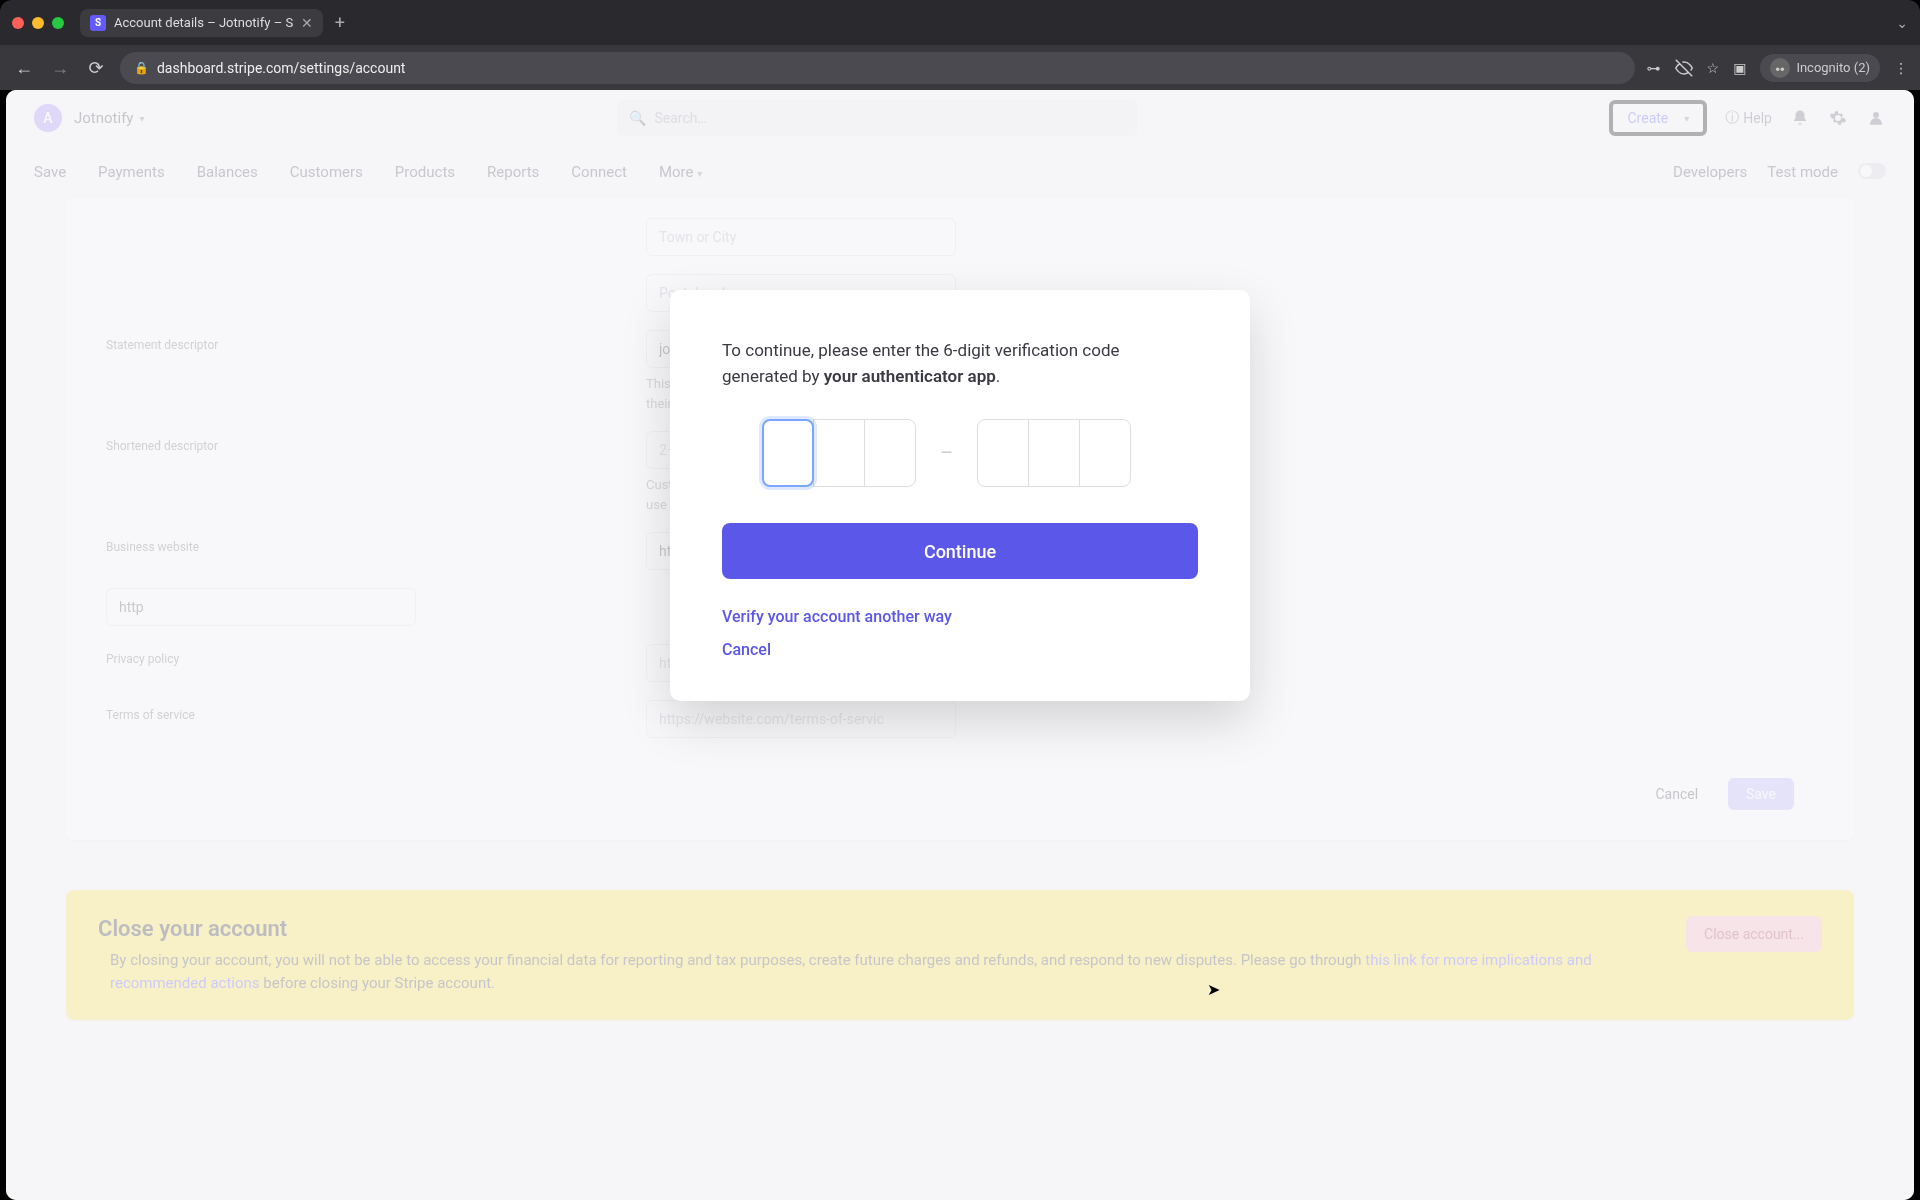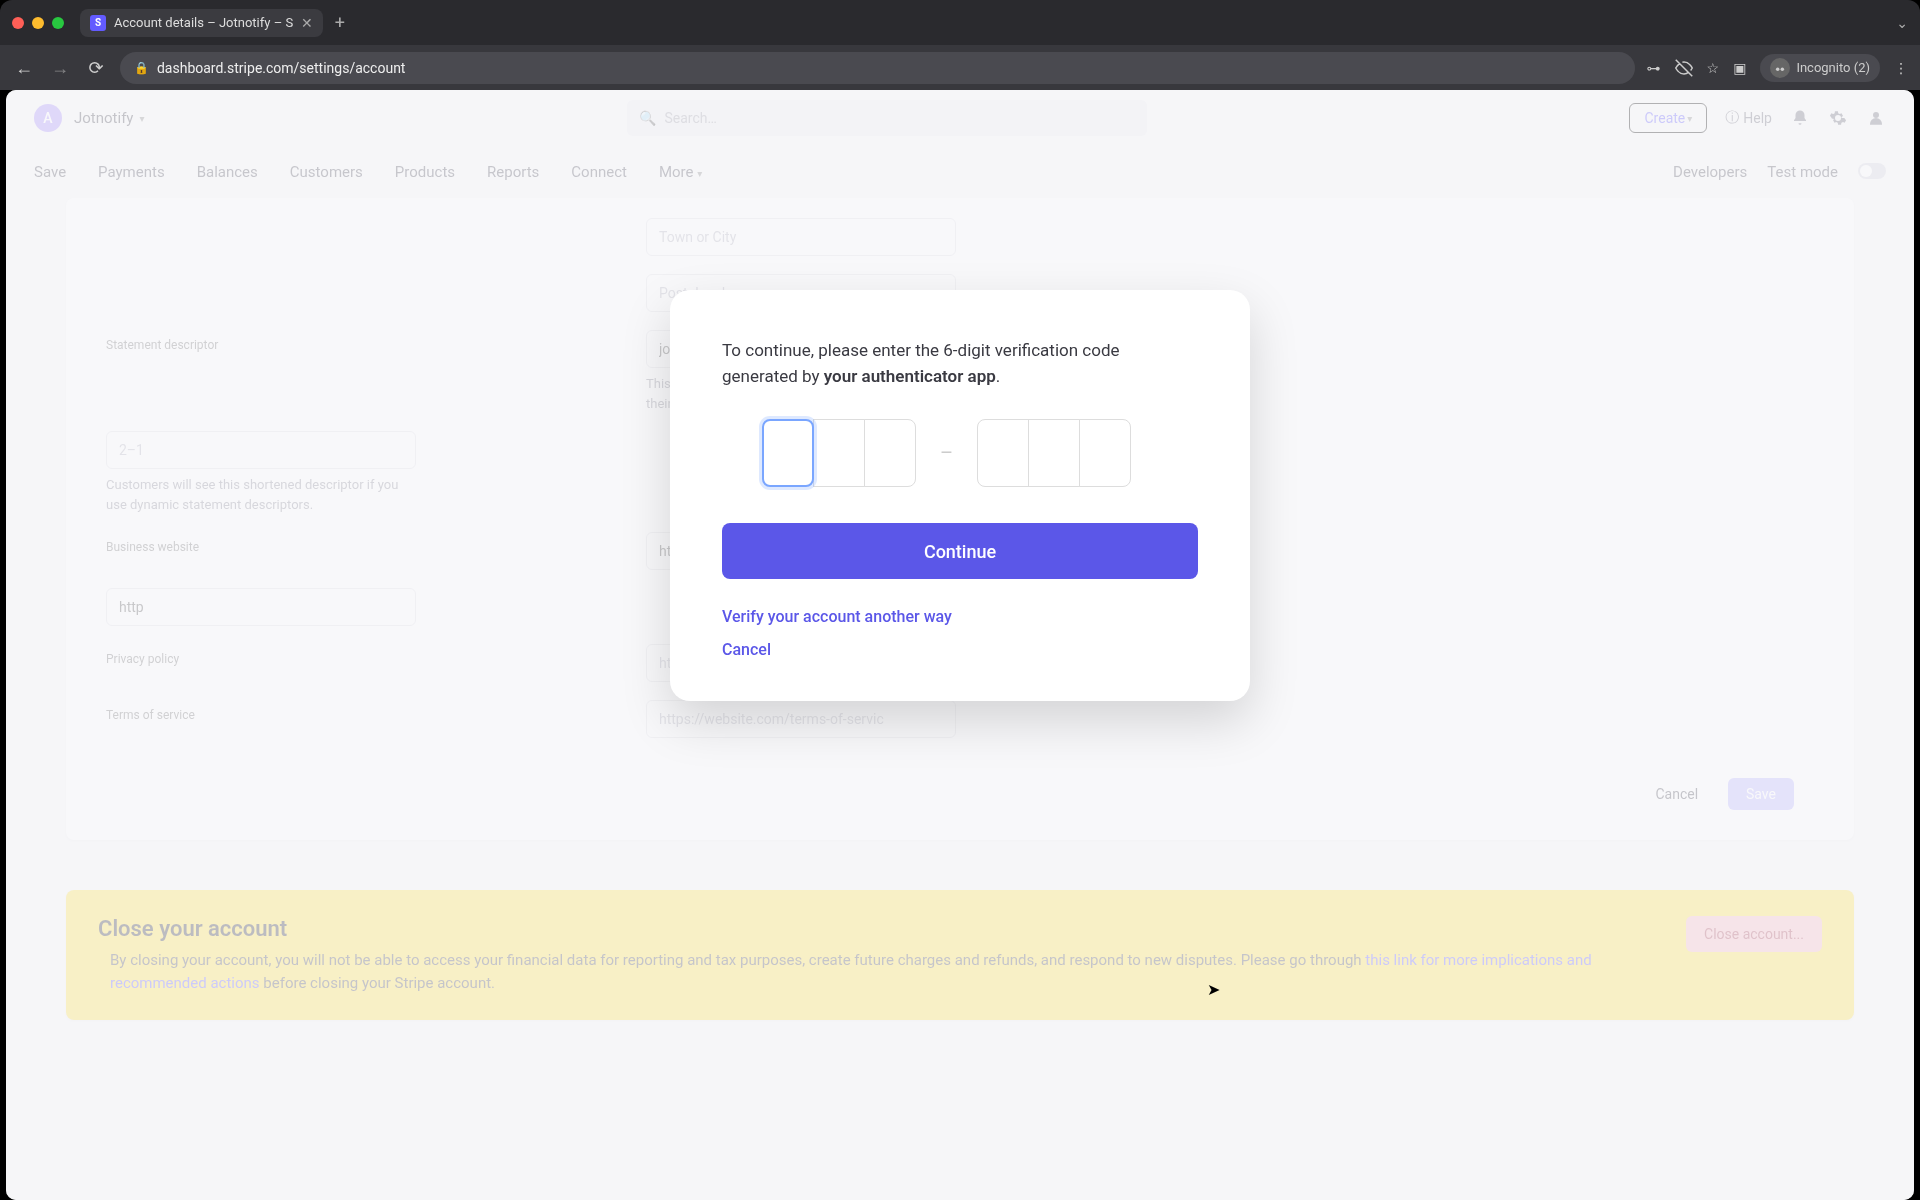--- a/index.html
+++ b/index.html
@@ -27,21 +27,21 @@
   
   .page-wrap{ background:#f7f7f8; height:calc(1200px - 90px); position:relative; border-radius:10px; margin:0 6px 6px 6px; overflow:hidden;}
   
   
   .s-header{ height:56px; display:flex; align-items:center; padding:0 28px; gap:12px;}
   .acct-badge{ width:28px; height:28px; border-radius:50%; background:#a78bfa; color:#fff; display:flex; align-items:center; justify-content:center; font-size:14px; font-weight:500;}
   .acct-name{ color:#4a4a55; font-size:15px; display:flex; align-items:center; gap:6px;}
   .chev{ font-size:10px; color:#888;}
   .s-search{ margin:0 auto; width:520px; height:36px; background:#ebebf0; border-radius:6px; display:flex; align-items:center; padding:0 12px; color:#a0a0aa; font-size:14px; gap:8px;}
   .s-hdr-right{ display:flex; align-items:center; gap:18px; color:#6a6a77;}
-  .create-btn{ border:1px solid #000000; border-radius:6px; padding:6px 14px; display:flex; align-items:center; gap:2px; font-size:14px; color:#635bff;}
+  .create-btn{ border:4px solid #000000; border-radius:6px; padding:6px 14px; display:flex; align-items:center; gap:16px; font-size:14px; color:#635bff;}
   .hdr-ico{ width:20px; height:20px; display:flex; align-items:center; justify-content:center; cursor:pointer; fill:#6a6a77;}
   .help-link{ display:flex; align-items:center; gap:4px; font-size:14px;}
   
   .s-nav{ height:52px; display:flex; align-items:center; padding:0 28px; gap:32px; color:#4f4f5c; font-size:15px;}
   .s-nav span{ cursor:pointer;}
   .s-nav-right{ margin-left:auto; display:flex; gap:20px;}
   .toggle{ width:28px; height:16px; background:#d5d5de; border-radius:10px; position:relative;}
   .toggle::after{ content:''; position:absolute; left:2px; top:2px; width:12px; height:12px; background:#fff; border-radius:50%;}
   
   
@@ -60,21 +60,21 @@
   .close-text{ flex:1;}
   .close-title{ font-size:22px; font-weight:600; color:#2a2a33; margin-bottom:8px;}
   .close-desc{ font-size:15px; color:#4a4a55; line-height:1.5;margin-left:12px;}
   .close-link{ color:#635bff;}
   .close-btn{ background:#f6b7c0; color:#a83f55; padding:10px 18px; border-radius:6px; font-size:14px; border:none; white-space:nowrap;}
   
   
   .overlay{ position:absolute; inset:0; background:rgba(245,245,248,0.72); display:flex; align-items:flex-start; justify-content:center; padding-top:200px; pointer-events:auto;}
   
   
-  .modal{ width:580px; background:#fff; border-radius:20px; padding:48px 52px 42px; box-shadow:0 20px 50px rgba(0,0,0,.15);}
+  .modal{ width:580px; background:#fff; border-radius:10px; padding:48px 52px 42px; box-shadow:0 20px 50px rgba(0,0,0,.15);}
   .modal-text{ font-size:17px; color:#3a3a42; line-height:1.5; margin-bottom:30px;}
   .modal-text b{ font-weight:600;}
   .code-row{ display:flex; align-items:center; gap:24px; margin-bottom:36px; justify-content:flex-start; padding-left:40px;}
   .code-group{ display:flex;}
   .code-cell{ width:52px; height:68px; border:1px solid #ddd; font-size:24px; text-align:center; outline:none; background:#fff;}
   .code-cell:first-child{ border-radius:8px 0 0 8px;}
   .code-cell:last-child{ border-radius:0 8px 8px 0;}
   .code-cell + .code-cell{ margin-left:-1px;}
   .code-cell.focused{ border:2px solid #7aa6ff; border-radius:8px; box-shadow:0 0 0 3px rgba(122,166,255,.25); z-index:2; position:relative;}
   .code-sep{ color:#ccc; font-size:20px;}
@@ -202,20 +202,21 @@
           <input class="form-input" placeholder="Postal code" style="">
         </div>
       <div class="form-row">
         <div class="form-label">Statement descriptor</div>
         <div>
           <input class="form-input" value="jotn" style="">
           <div class="form-help">This is the business name your customers will see on their card statements and other transactions.</div>
         </div>
       </div>
       <div class="form-row">
+        <div class="form-label">Shortened descriptor</div>
         <div>
           <input class="form-input" placeholder="2–1" style="">
           <div class="form-help">Customers will see this shortened descriptor if you use dynamic statement descriptors.</div>
         </div>
       </div>
       <div class="form-row">
           <div class="form-label">Business website</div>
           <input class="form-input" value="http" style="">
         </div>
       <div class="form-row">

